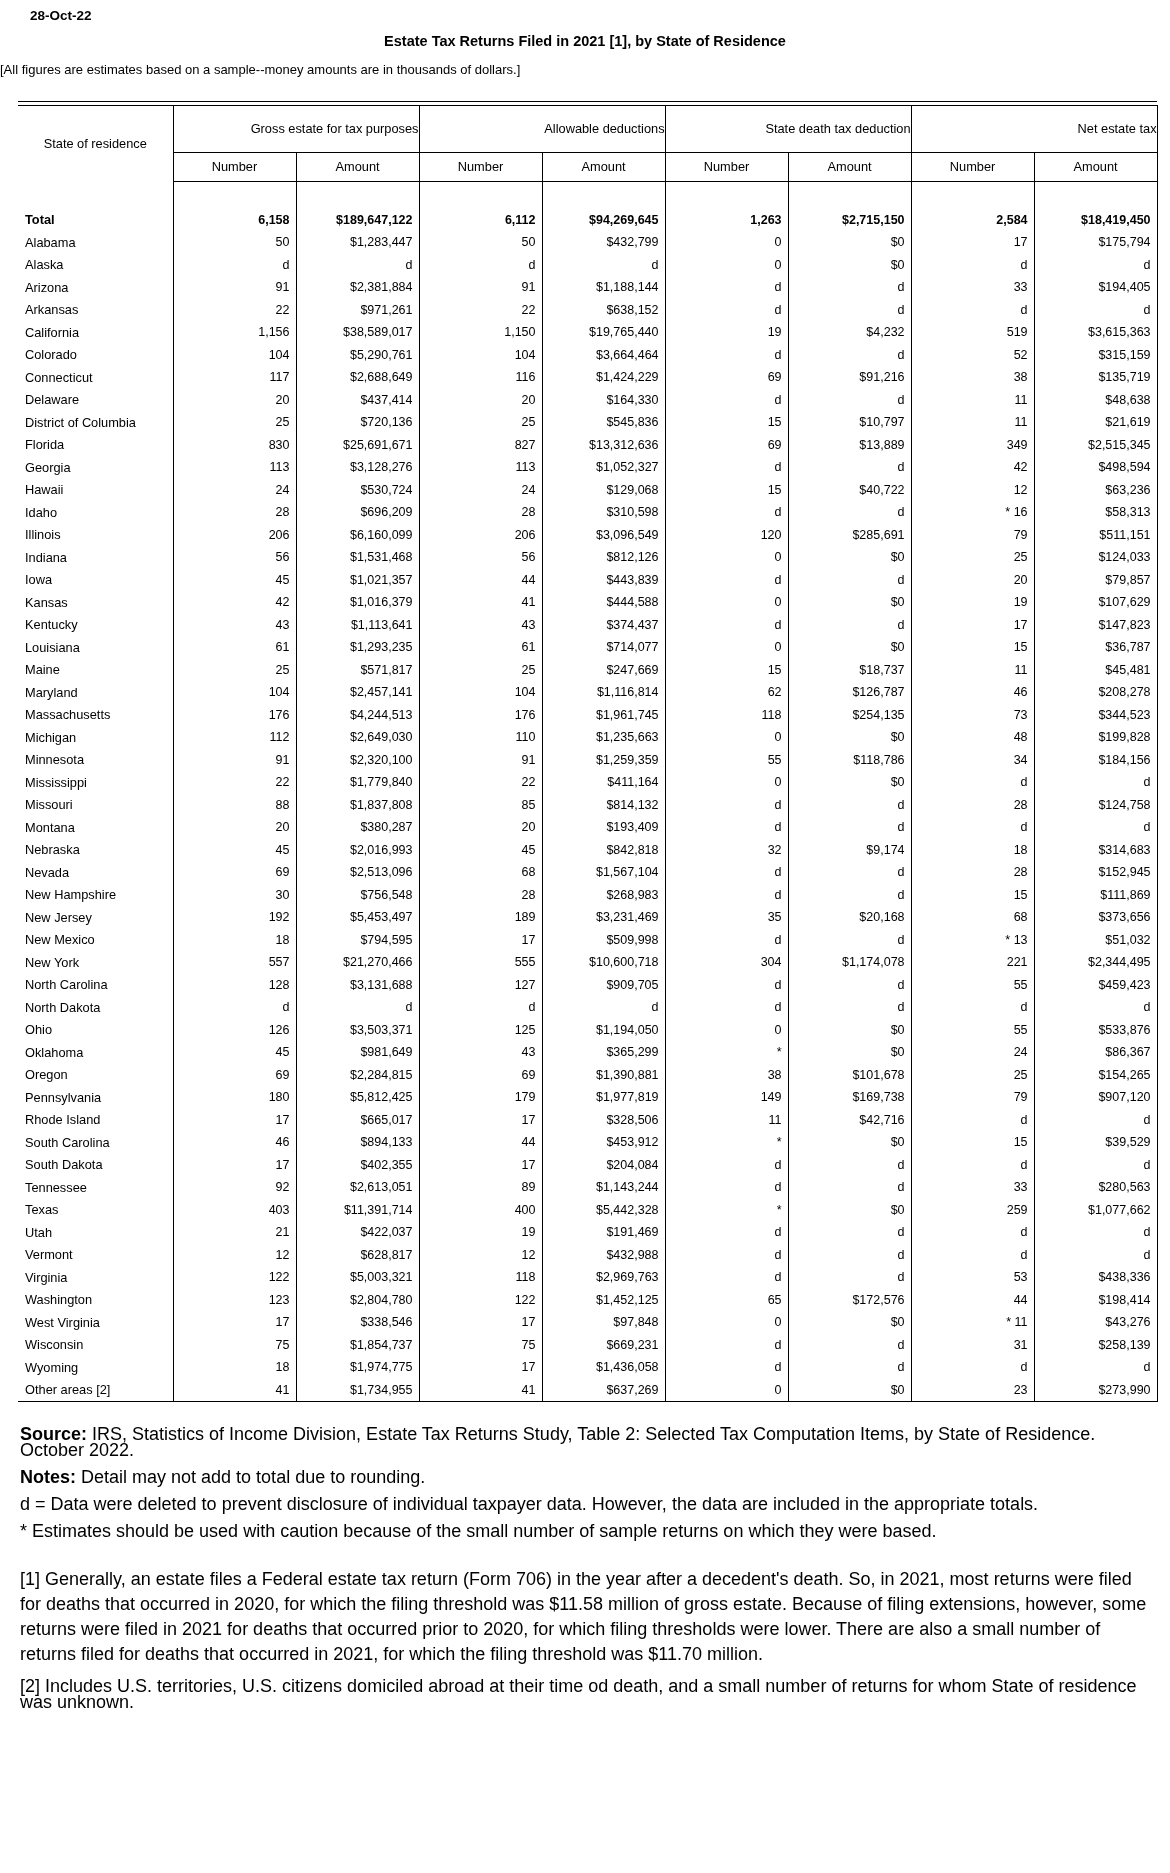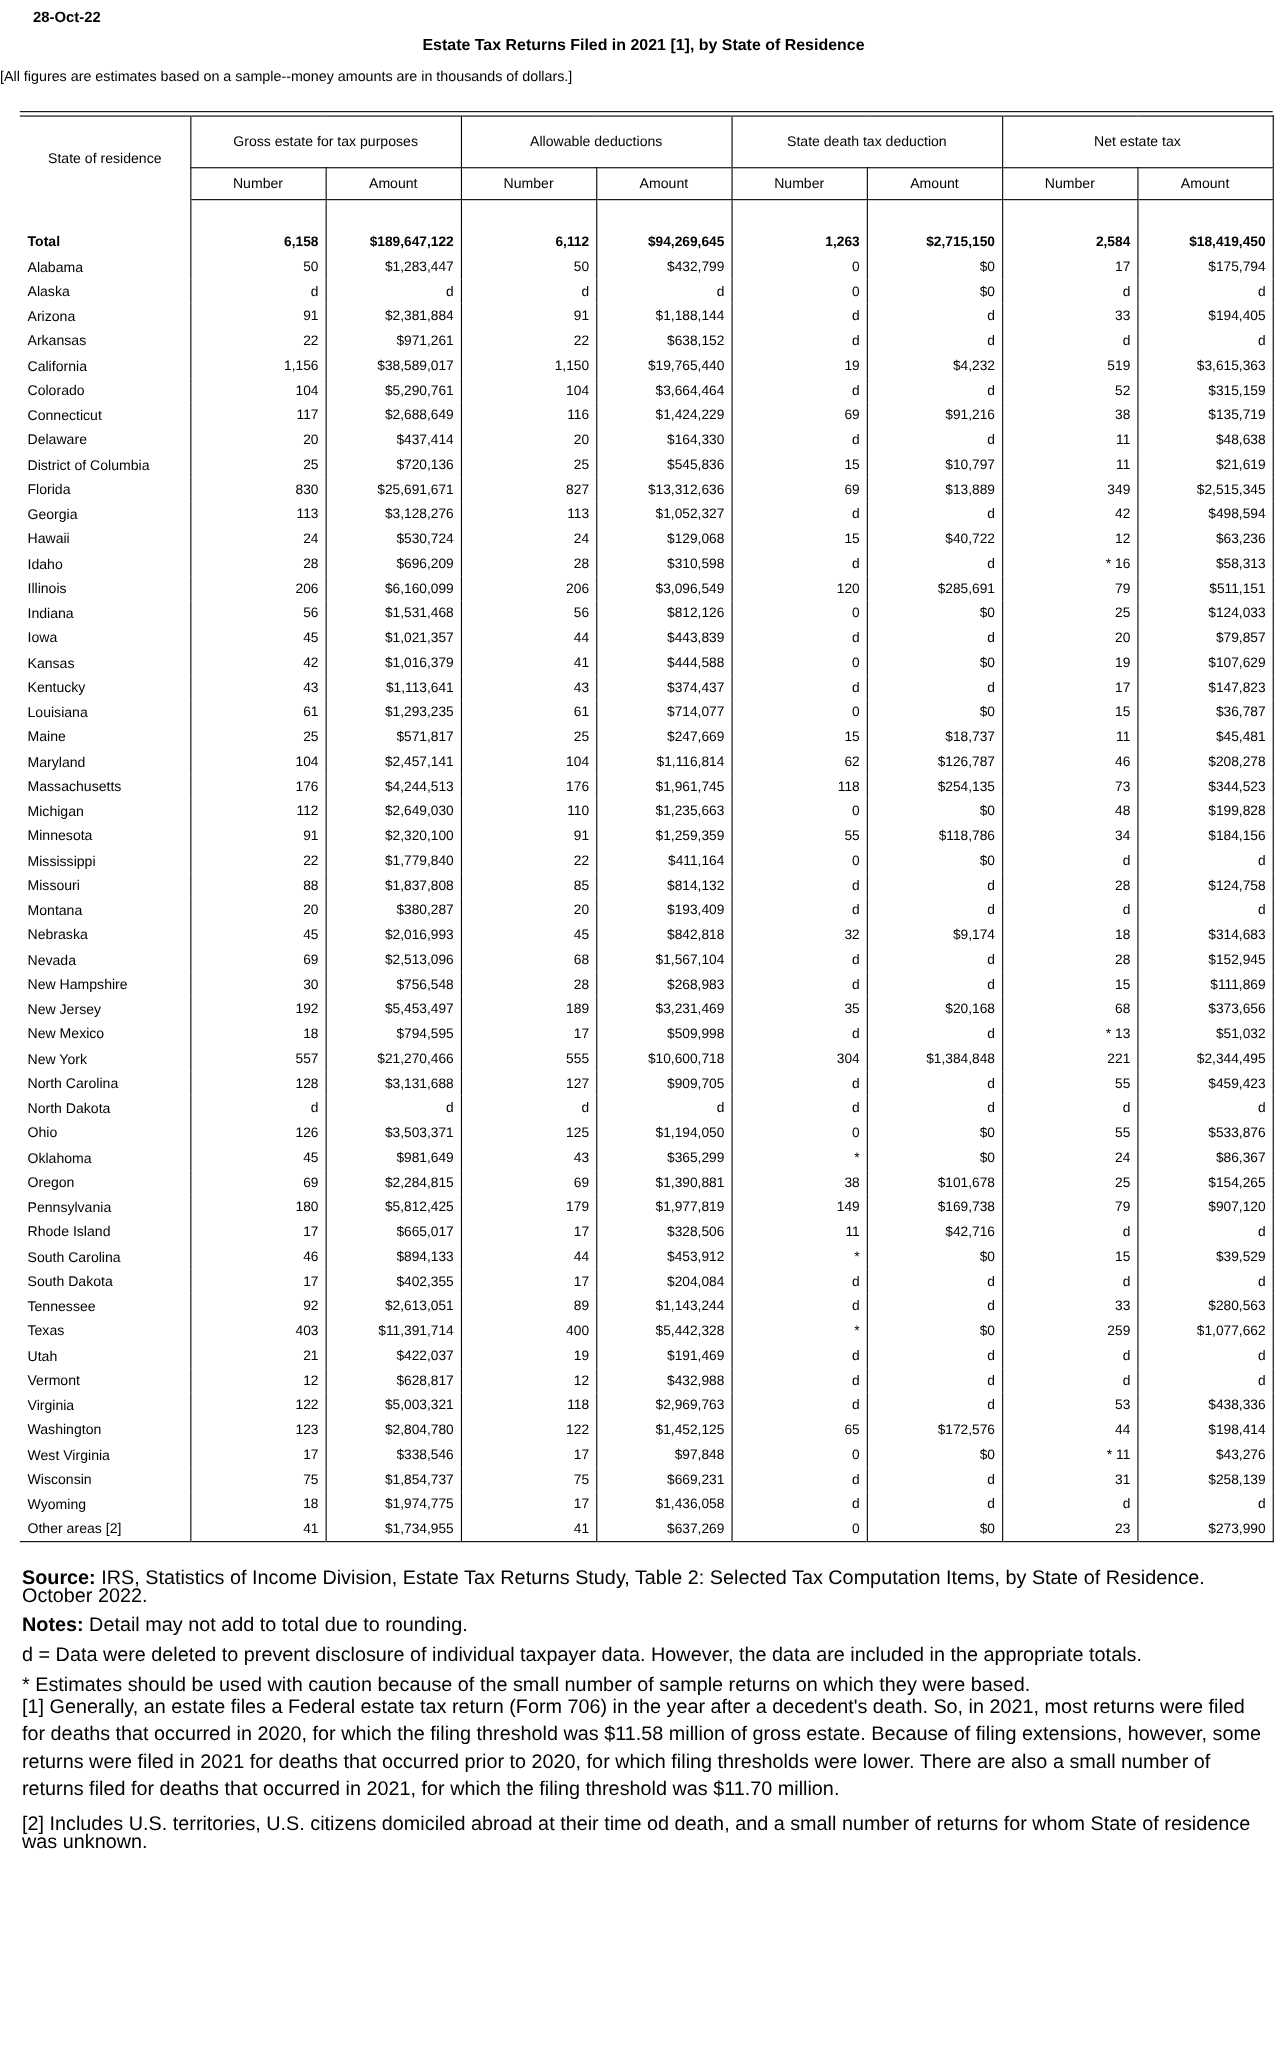--- a/index.html
+++ b/index.html
@@ -12,32 +12,32 @@
   .subtitle{text-align:left; font-size:13px; margin-top:13px;}
 
   .tablewrap{margin:24px 0 0 18px; width:1139px;}
   .topline{height:0; border-top:1.5px solid #000; margin-bottom:2.5px;}
   table.tbl{
     border-collapse:collapse; table-layout:fixed; width:1139px;
     border-top:1.5px solid #000; border-bottom:1.5px solid #000; border-right:1px solid #000;
   }
   .tbl th{font-weight:normal; font-size:12.8px; padding:0; text-align:center; vertical-align:middle;}
   .tbl th.statehead{border-right:1px solid #000; height:74px;}
-  .tbl th.group{border-left:1px solid #000; border-bottom:1px solid #000; height:46px;}
+  .tbl th.group{border-left:1px solid #000; border-bottom:1px solid #000; height:46px;text-align:right;}
   .tbl th.sub{border-left:1px solid #000; border-bottom:1.5px solid #000; height:28px;}
   .tbl td{height:22.5px; padding:0 6px; font-size:12.5px; vertical-align:middle; overflow:hidden; white-space:nowrap;}
   .tbl td.state{text-align:left; font-size:12.8px; padding-left:7px;}
   .tbl td.val{text-align:right; border-left:1px solid #000;}
   .tbl tr.bold td{font-weight:bold;}
   .tbl tr.spacer td{height:27px;}
 
   .footnotes{margin:24px 0 0 20px; width:1136px; font-size:18px; line-height:16px;}
   .fn{margin-top:11px;}
   .fn b{font-weight:bold;}
-  .fn.para{line-height:25px; margin-top:0;}
+  .fn.para{line-height:25px; margin-top:28px;}
 </style>
 </head>
 <body>
 
 <div class="date">28-Oct-22</div>
 <div class="title">Estate Tax Returns Filed in 2021 [1], by State of Residence</div>
 <div class="subtitle">[All figures are estimates based on a sample--money amounts are in thousands of dollars.]</div>
 
 <div class="tablewrap">
   <div class="topline"></div>
@@ -447,21 +447,21 @@
           <td class="val">* 13</td>
           <td class="val">$51,032</td>
         </tr>
         <tr>
           <td class="state">New York</td>
           <td class="val">557</td>
           <td class="val">$21,270,466</td>
           <td class="val">555</td>
           <td class="val">$10,600,718</td>
           <td class="val">304</td>
-          <td class="val">$1,384,848</td>
+          <td class="val">$1,174,078</td>
           <td class="val">221</td>
           <td class="val">$2,344,495</td>
         </tr>
         <tr>
           <td class="state">North Carolina</td>
           <td class="val">128</td>
           <td class="val">$3,131,688</td>
           <td class="val">127</td>
           <td class="val">$909,705</td>
           <td class="val">d</td>

